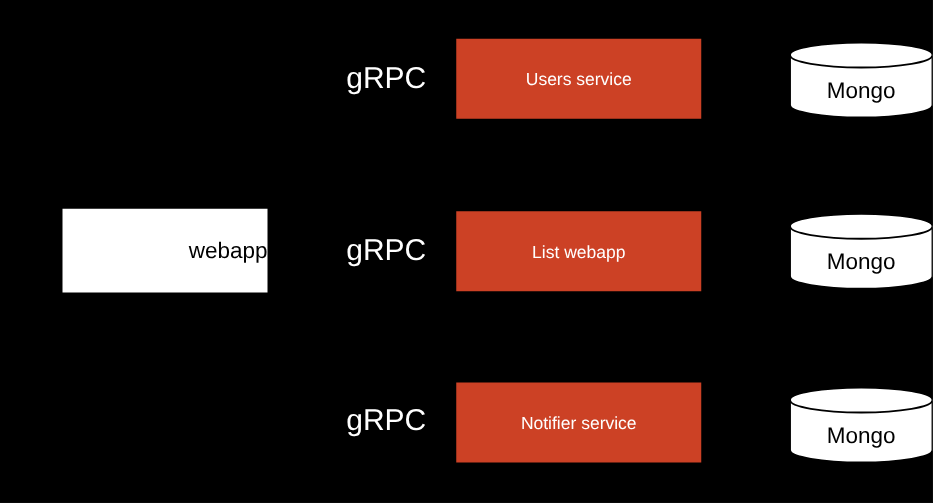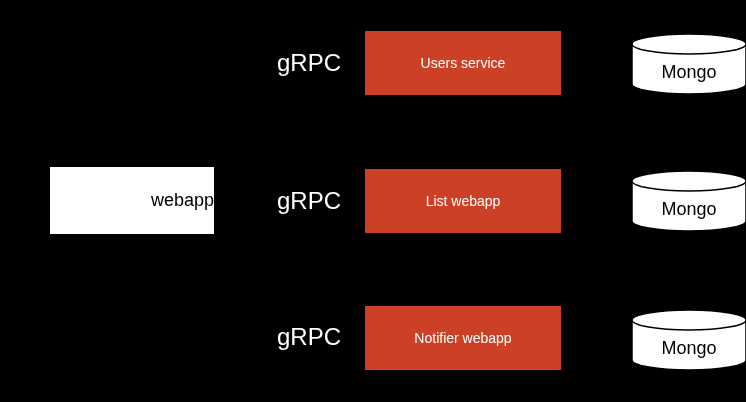--- a/index.html
+++ b/index.html
@@ -118,21 +118,21 @@
         <path d="M1,11 v40 a57,10 0 0 0 114,0 v-40"></path>
         <ellipse cx="58" cy="11" rx="57" ry="10"></ellipse>
         <text x="58" y="39">Mongo</text>
       </svg>
     </div>
   </div>
 
   <div class="row2">
     <div class="grpc-label">gRPC</div>
     <div class="service-node">
-      <span>Notifier webapp</span>
+      <span>Notifier service</span>
     </div>
     <div class="db-node">
       <svg viewBox="0 0 116 62">
         <path d="M1,11 v40 a57,10 0 0 0 114,0 v-40"></path>
         <ellipse cx="58" cy="11" rx="57" ry="10"></ellipse>
         <text x="58" y="39">Mongo</text>
       </svg>
     </div>
   </div>
 

